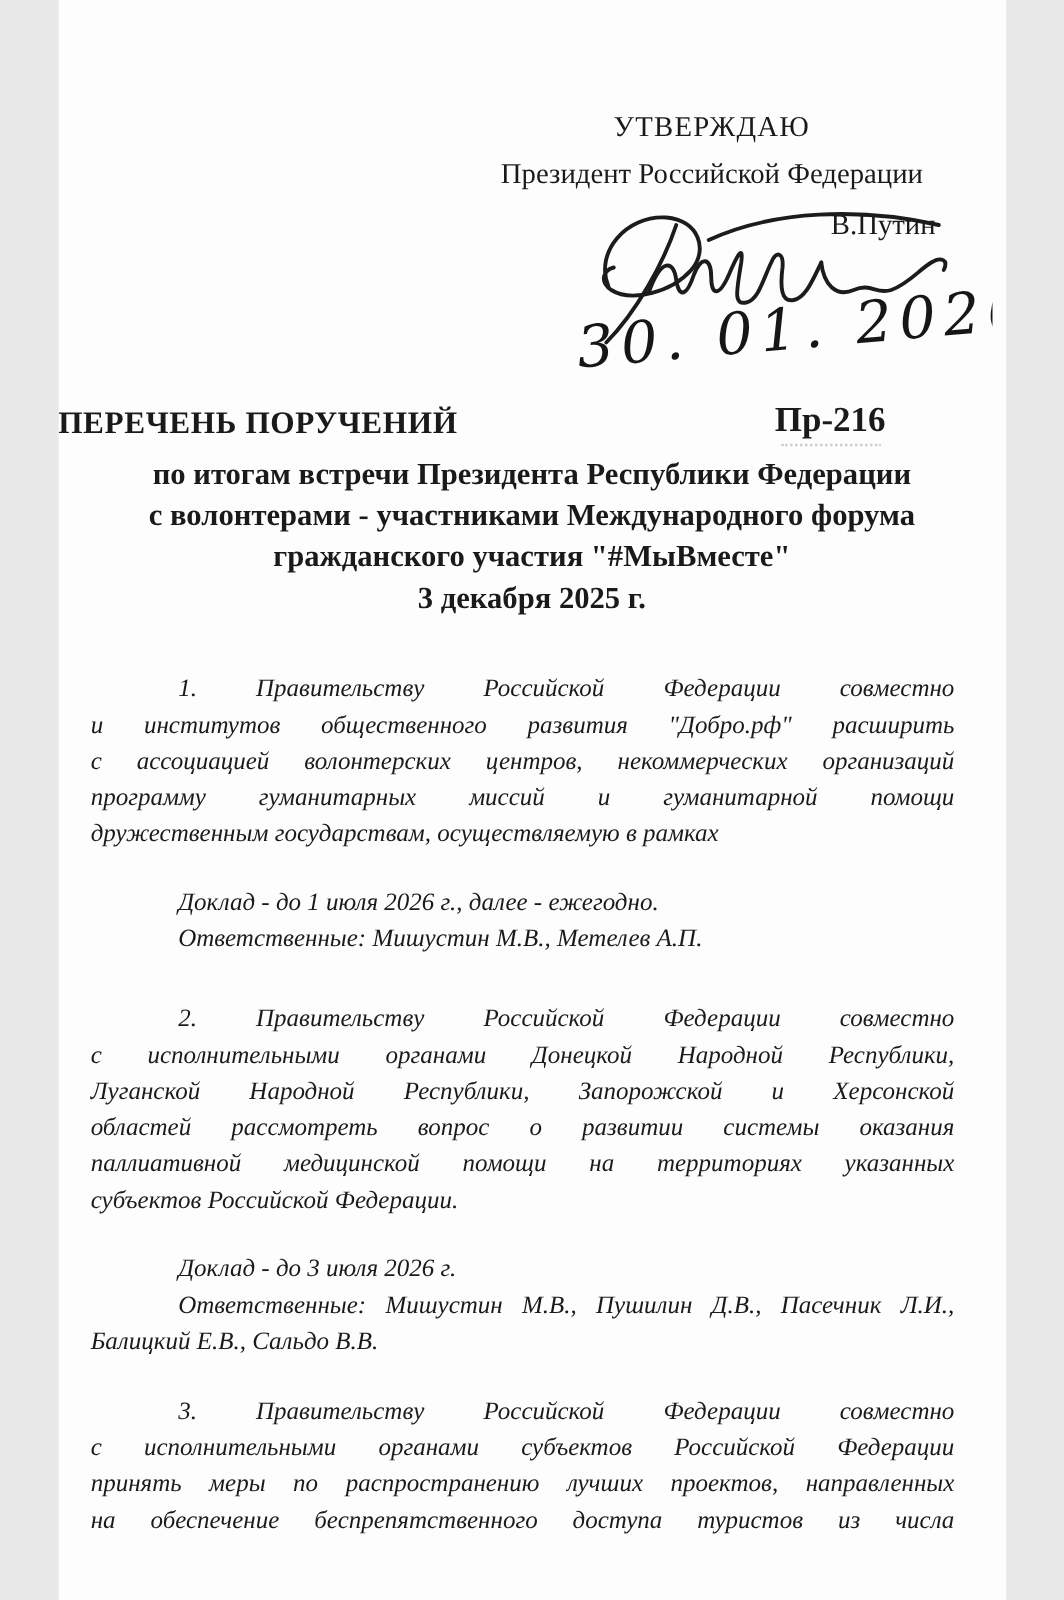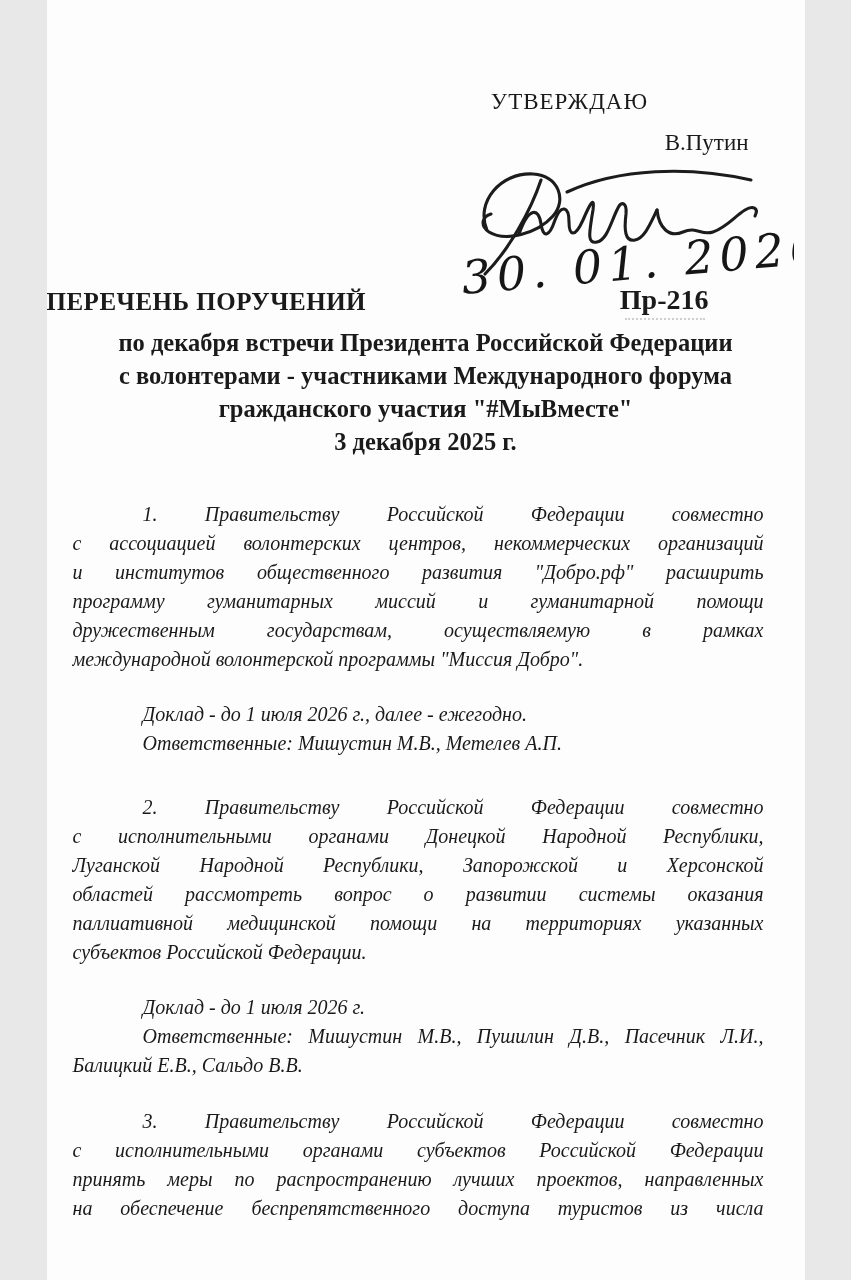--- a/index.html
+++ b/index.html
@@ -93,70 +93,70 @@
   .resp-lines { margin-top: 0; }
   .para-3 { margin-top: 27px; }
 </style>
 </head>
 <body>
 
 <div class="page">
 
   <div class="approval">
     <div class="approval-heading">УТВЕРЖДАЮ</div>
+    <div class="approval-role">Президент Российской Федерации</div>
     <div class="approval-name">В.Путин</div>
   </div>
 
   <svg class="signature-svg" viewBox="0 0 345 150" aria-hidden="true">
     <path d="M 38 72 C 26 44, 52 14, 84 16 C 110 18, 118 42, 104 58 C 88 76, 56 84, 40 74 C 30 67, 34 58, 42 56"></path>
     <path d="M 92 22 C 82 52, 60 92, 36 116"></path>
     <path d="M 70 76 C 80 48, 90 50, 92 66 C 94 80, 100 80, 106 62 C 112 46, 120 48, 120 64 C 120 78, 126 80, 134 62 C 140 48, 146 36, 144 52 C 140 76, 138 86, 148 84 C 158 82, 162 64, 168 52 C 172 42, 178 44, 177 56 C 175 72, 176 84, 186 82 C 196 80, 202 64, 208 52"></path>
     <path d="M 118 34 C 170 10, 240 8, 302 22"></path>
     <path d="M 208 52 C 210 70, 220 80, 234 74 C 248 68, 252 78, 264 74 C 278 69, 286 58, 296 52 C 304 47, 310 50, 306 58"></path>
     <text x="14" y="136" font-size="46" font-style="italic" letter-spacing="6" fill="#161616" font-family="DejaVu Serif, serif" transform="rotate(-5 14 136)">30. 01. 2026.</text>
   </svg>
 
   <div class="doc-title">
     <span>ПЕРЕЧЕНЬ ПОРУЧЕНИЙ</span>
     <span class="doc-number">Пр-216</span>
     <span class="scan-artifact"></span>
   </div>
 
   <div class="subtitle">
-    <div>по декабря встречи Президента Российской Федерации</div>
+    <div>по итогам встречи Президента Республики Федерации</div>
     <div>с волонтерами - участниками Международного форума</div>
     <div>гражданского участия "#МыВместе"</div>
     <div>3 декабря 2025 г.</div>
   </div>
 
   <div class="body-text">
 
     <div class="jpara">
         <div class="tline">1. Правительству Российской Федерации совместно</div>
+        <div class="tline">и институтов общественного развития "Добро.рф" расширить</div>
         <div class="tline">с ассоциацией волонтерских центров, некоммерческих организаций</div>
-        <div class="tline">и институтов общественного развития "Добро.рф" расширить</div>
         <div class="tline">программу гуманитарных миссий и гуманитарной помощи</div>
         <div class="tline">дружественным государствам, осуществляемую в рамках</div>
-        <div class="tline">международной волонтерской программы "Миссия Добро".</div>
       </div>
     <div class="report-block">
       <div class="iline">Доклад - до 1 июля 2026 г., далее - ежегодно.</div>
       <div class="iline">Ответственные: Мишустин М.В., Метелев А.П.</div>
     </div>
 
     <div class="jpara para-2">
         <div class="tline">2. Правительству Российской Федерации совместно</div>
         <div class="tline">с исполнительными органами Донецкой Народной Республики,</div>
         <div class="tline">Луганской Народной Республики, Запорожской и Херсонской</div>
         <div class="tline">областей рассмотреть вопрос о развитии системы оказания</div>
         <div class="tline">паллиативной медицинской помощи на территориях указанных</div>
         <div class="tline">субъектов Российской Федерации.</div>
       </div>
     <div class="report-block">
-      <div class="iline">Доклад - до 1 июля 2026 г.</div>
+      <div class="iline">Доклад - до 3 июля 2026 г.</div>
       <div class="jpara resp-lines">
           <div class="tline">Ответственные: Мишустин М.В., Пушилин Д.В., Пасечник Л.И.,</div>
           <div class="tline">Балицкий Е.В., Сальдо В.В.</div>
         </div>
     </div>
 
     <div class="jpara cut para-3">
         <div class="tline">3. Правительству Российской Федерации совместно</div>
         <div class="tline">с исполнительными органами субъектов Российской Федерации</div>
         <div class="tline">принять меры по распространению лучших проектов, направленных</div>

